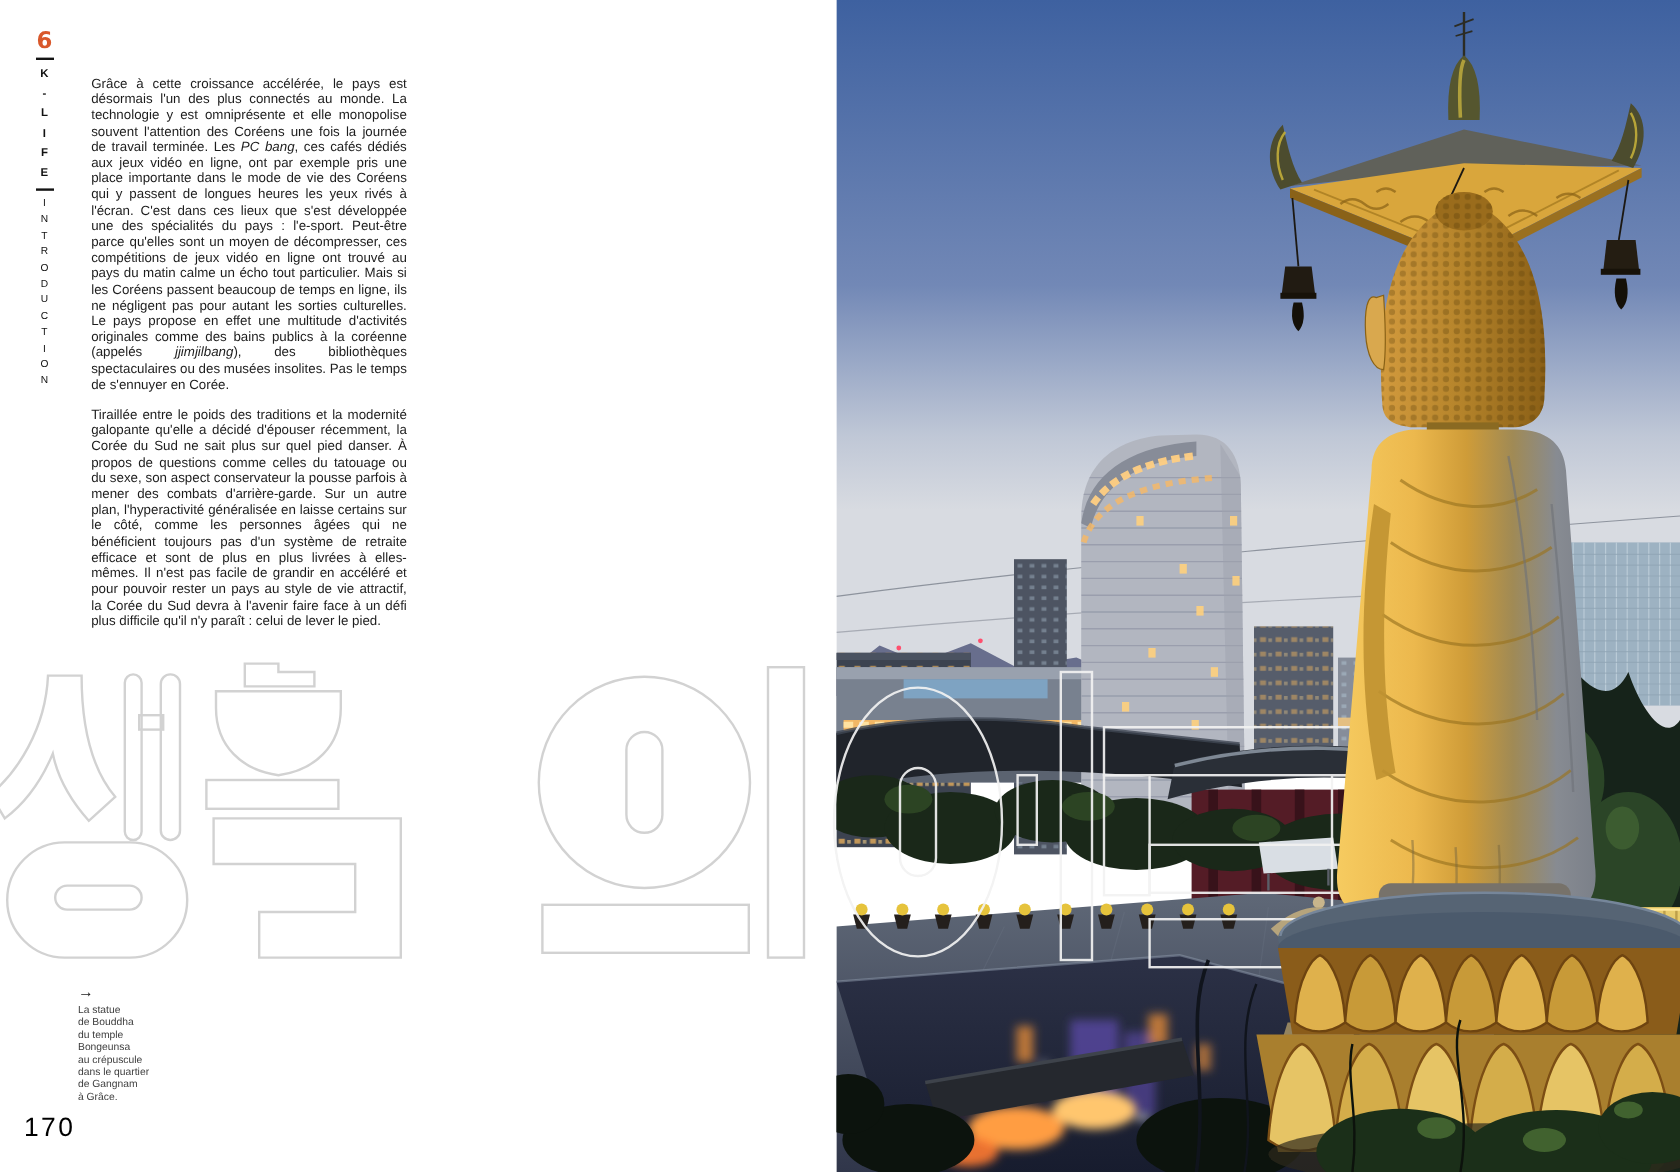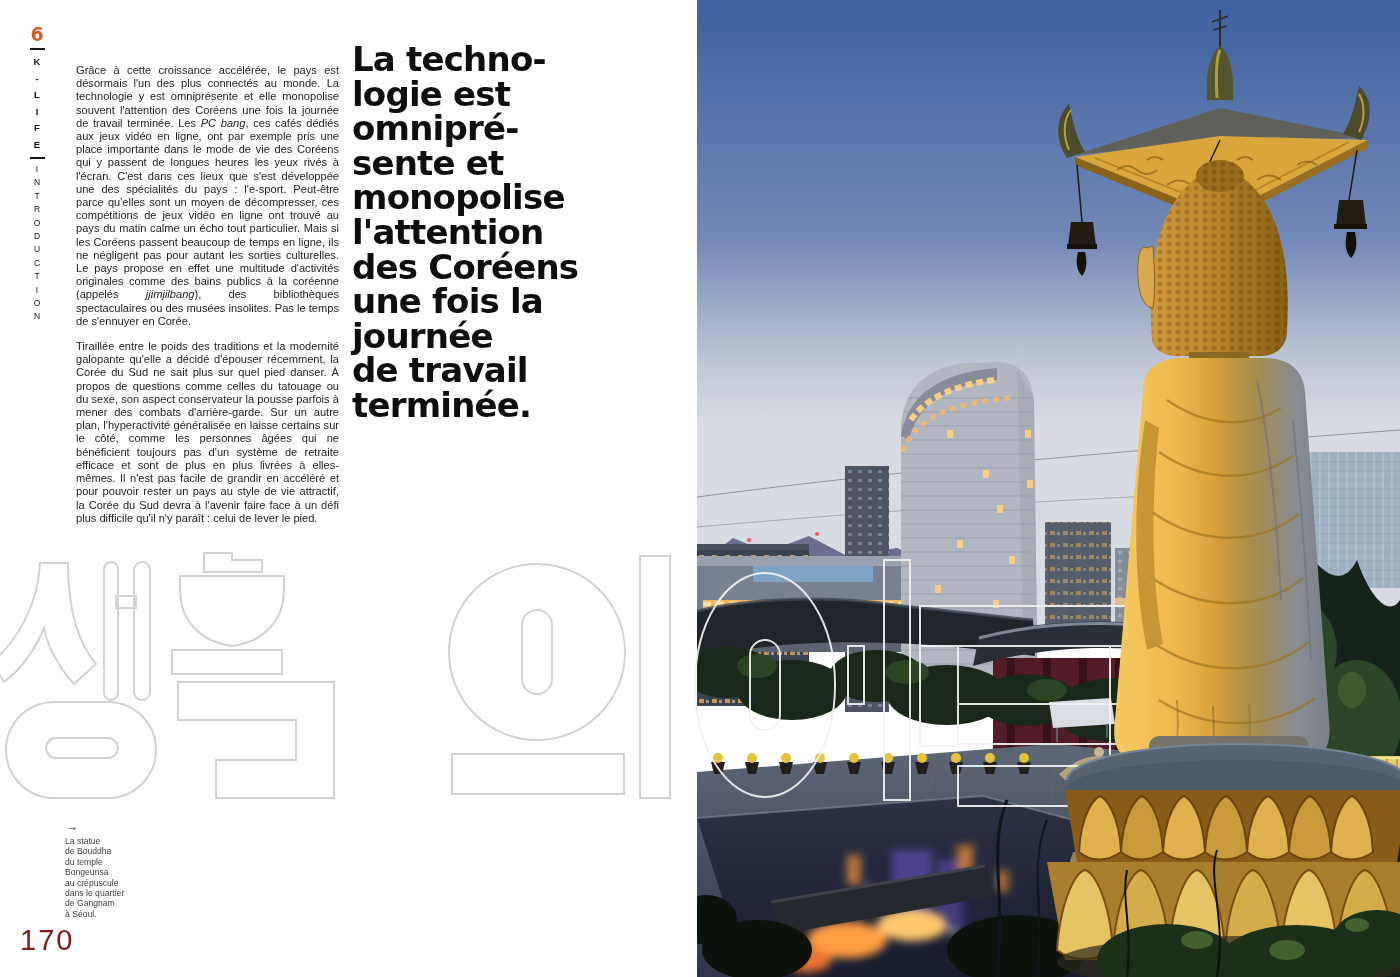--- a/index.html
+++ b/index.html
@@ -21,22 +21,22 @@
   .it{font-style:italic;}
   
   .pullquote{position:absolute;left:352px;top:42px;width:340px;
              font-family:"DejaVu Sans",sans-serif;font-weight:700;font-size:34px;
              line-height:34.6px;letter-spacing:-0.8px;color:#0e0e0e;white-space:pre-line;}
   
   .caption{position:absolute;left:65px;top:820px;width:112px;color:#3d3d3d;}
   .caption-arrow{font-size:13px;line-height:13px;color:#1a1a1a;margin-bottom:3px;}
   .caption-text{font-size:8.6px;line-height:10.4px;white-space:pre-line;}
   
-  .folio{position:absolute;left:20px;top:924px;font-size:29px;line-height:32px;
-         letter-spacing:2px;color:#7f1d1d;font-weight:400;}
+  .folio{position:absolute;left:20px;top:924px;font-size:22px;line-height:32px;
+         letter-spacing:2px;color:#000000;font-weight:400;}
   
   .photo{position:absolute;left:697px;top:0;width:703px;height:977px;display:block;}
   .korean-overlay{position:absolute;left:0;top:0;width:1400px;height:977px;
                   display:block;pointer-events:none;}
   .statue-layer{position:absolute;left:697px;top:0;width:703px;height:977px;
                 display:block;pointer-events:none;}
 </style>
 </head>
 <body>
 
@@ -68,42 +68,31 @@
         <div>O</div>
         <div>N</div>
       </div>
   </div>
 
   <div class="body-col">
     <p><span>Grâce à cette croissance accélérée, le pays est désormais l'un des plus connectés au monde. La technologie y est omniprésente et elle monopolise souvent l'attention des Coréens une fois la journée de travail terminée. Les </span><span class="it">PC bang</span><span>, ces cafés dédiés aux jeux vidéo en ligne, ont par exemple pris une place importante dans le mode de vie des Coréens qui y passent de longues heures les yeux rivés à l'écran. C'est dans ces lieux que s'est développée une des spécialités du pays : l'e-sport. Peut-être parce qu'elles sont un moyen de décompresser, ces compétitions de jeux vidéo en ligne ont trouvé au pays du matin calme un écho tout particulier. Mais si les Coréens passent beaucoup de temps en ligne, ils ne négligent pas pour autant les sorties culturelles. Le pays propose en effet une multitude d'activités originales comme des bains publics à la coréenne (appelés </span><span class="it">jjimjilbang</span><span>), des bibliothèques spectaculaires ou des musées insolites. Pas le temps de s'ennuyer en Corée.</span></p>
     <p><span>Tiraillée entre le poids des traditions et la modernité galopante qu'elle a décidé d'épouser récemment, la Corée du Sud ne sait plus sur quel pied danser. À propos de questions comme celles du tatouage ou du sexe, son aspect conservateur la pousse parfois à mener des combats d'arrière-garde. Sur un autre plan, l'hyperactivité généralisée en laisse certains sur le côté, comme les personnes âgées qui ne bénéficient toujours pas d'un système de retraite efficace et sont de plus en plus livrées à elles-mêmes. Il n'est pas facile de grandir en accéléré et pour pouvoir rester un pays au style de vie attractif, la Corée du Sud devra à l'avenir faire face à un défi plus difficile qu'il n'y paraît : celui de lever le pied.</span></p>
   </div>
 
-  <div class="pullquote">La techno-
-logie est
-omnipré-
-sente et
-monopolise
-l'attention
-des Coréens
-une fois la
-journée
-de travail
-terminée.</div>
 
   <div class="caption">
     <div class="caption-arrow">→</div>
     <div class="caption-text">La statue
 de Bouddha
 du temple
 Bongeunsa
 au crépuscule
 dans le quartier
 de Gangnam
-à Séoul.</div>
+à Grâce.</div>
   </div>
 
   <div class="folio">170</div>
 </div>
 
 <svg class="photo" viewBox="0 0 703 977" preserveAspectRatio="none">
   <defs>
     <linearGradient id="skyG" x1="0" y1="0" x2="0" y2="1">
       <stop offset="0" stop-color="#3e61a0"></stop>
         <stop offset="0.38" stop-color="#7288b6"></stop>

